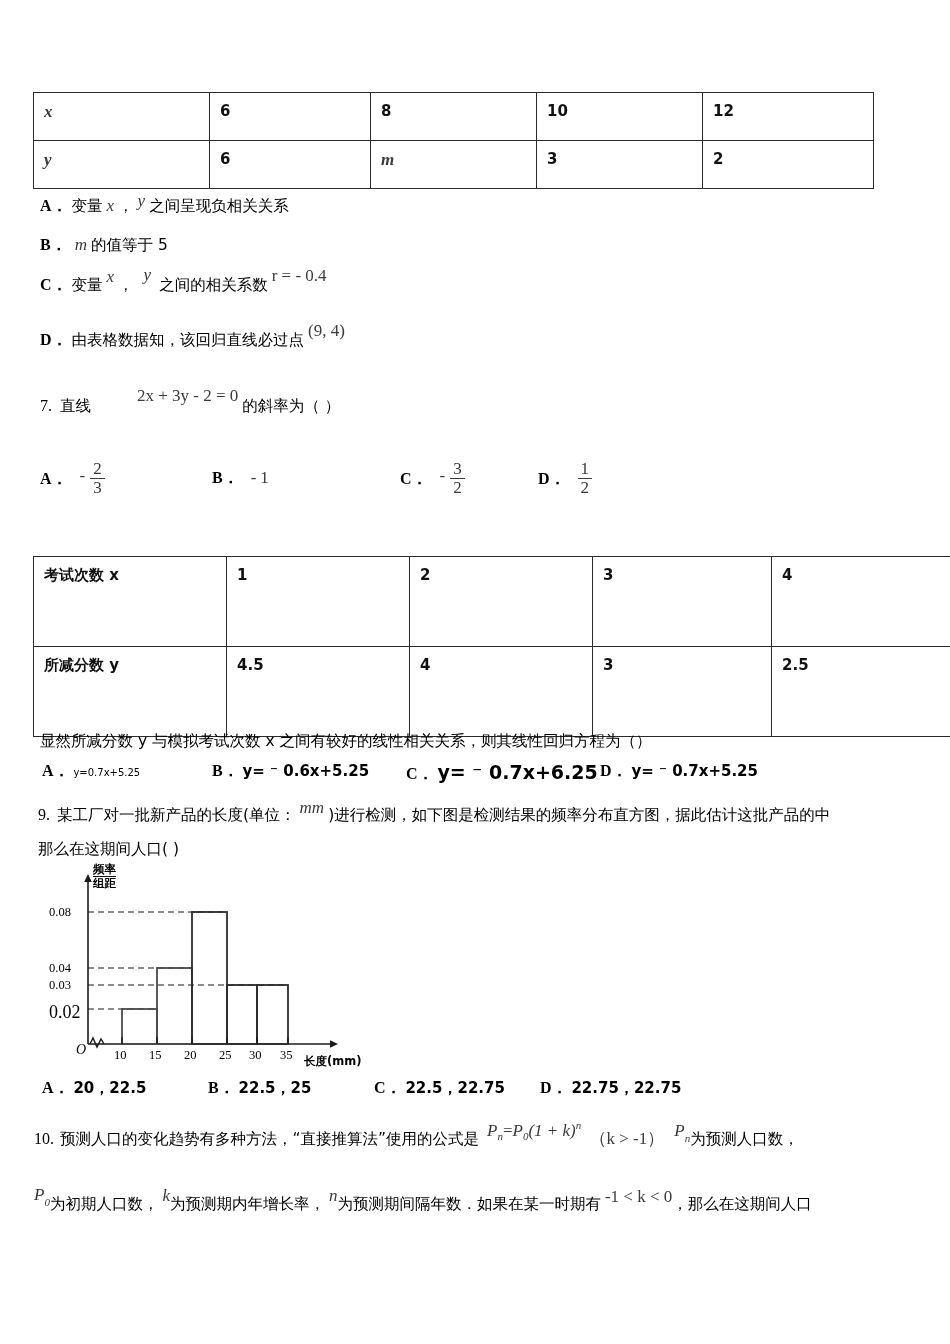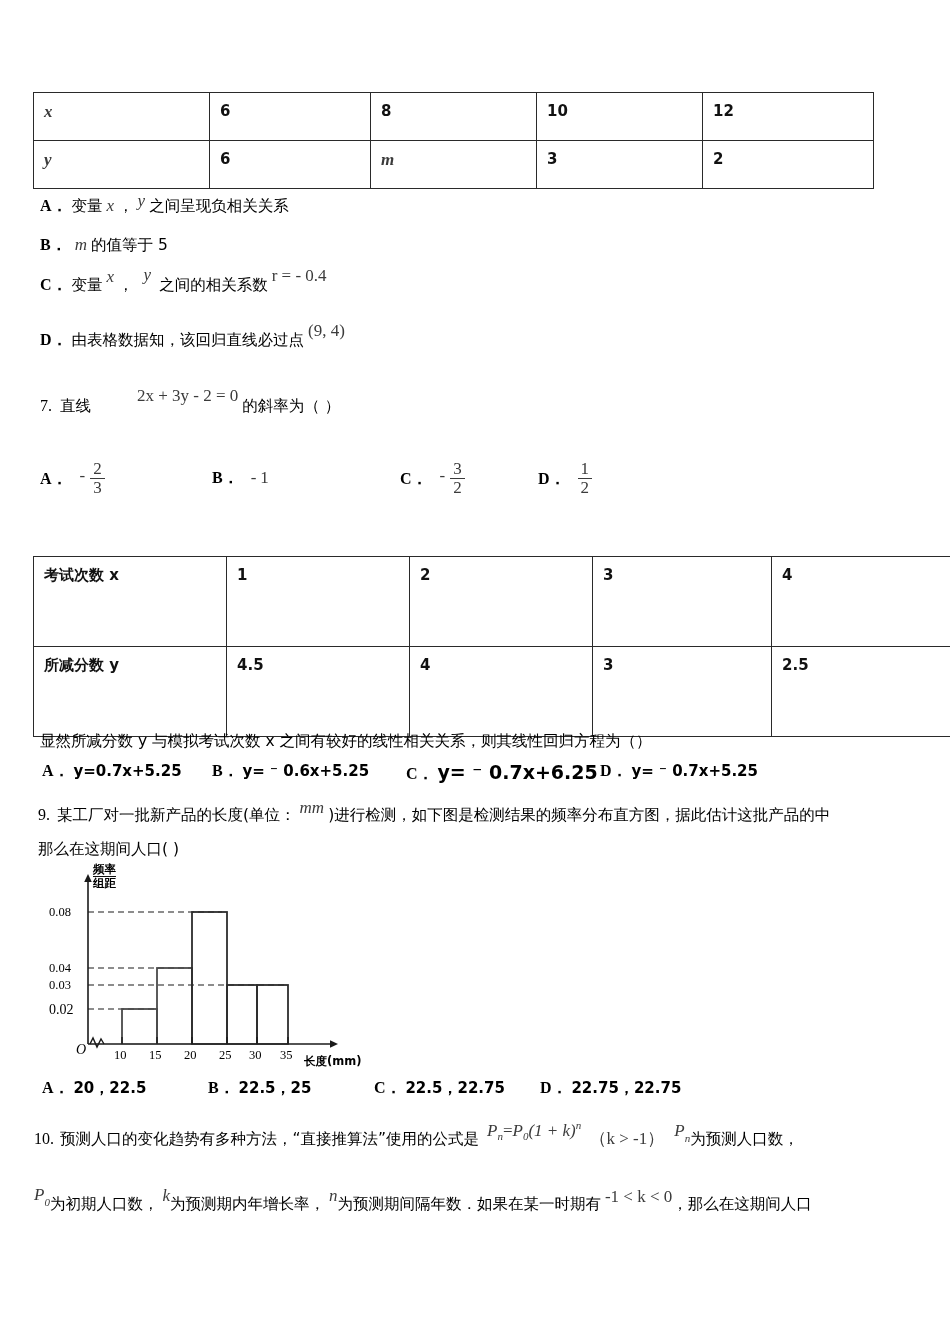--- a/index.html
+++ b/index.html
@@ -238,21 +238,21 @@
     </tr>
   </tbody>
     </table>
 
   <div class="abs" style="left:40px; top:731px;">
     <span class="cn">显然所减分数 y 与模拟考试次数 x 之间有较好的线性相关关系，则其线性回归方程为（）</span>
   </div>
 
   <div class="abs optline" style="left:42px; top:761px;">
     <span class="opt-letter">A．</span>
-    <span style="font-family:'DejaVu Sans',sans-serif; font-weight:bold; font-size:15px;">y=0.7x+5.25</span>
+    <span style="font-family:'DejaVu Sans',sans-serif; font-weight:normal; font-size:10px;">y=0.7x+5.25</span>
   </div>
   <div class="abs optline" style="left:212px; top:761px;">
     <span class="opt-letter">B．</span>
     <span style="font-family:'DejaVu Sans',sans-serif; font-weight:bold; font-size:15px;">y= ⁻ 0.6x+5.25</span>
   </div>
   <div class="abs optline" style="left:406px; top:761px;">
     <span class="opt-letter">C．</span>
     <span style="font-family:'DejaVu Sans',sans-serif; font-weight:bold; font-size:19px;">y= ⁻ 0.7x+6.25</span>
   </div>
   <div class="abs optline" style="left:600px; top:761px;">
@@ -302,21 +302,21 @@
 
     <div style="position:absolute; left:41px; top:-2px; text-align:center; line-height:1.04;
                 font-family:'DejaVu Sans','Liberation Sans',sans-serif; font-weight:bold; font-size:11.5px;">
       <div>频率</div>
       <div style="border-top:1.2px solid #111; padding-top:1px;">组距</div>
     </div>
 
     <div style="position:absolute; left:-3px; top:39px; font-family:'Liberation Serif',serif; font-size:12.5px;">0.08</div>
     <div style="position:absolute; left:-3px; top:95px; font-family:'Liberation Serif',serif; font-size:12.5px;">0.04</div>
     <div style="position:absolute; left:-3px; top:112px; font-family:'Liberation Serif',serif; font-size:12.5px;">0.03</div>
-    <div style="position:absolute; left:-3px; top:136px; font-family:'Liberation Serif',serif; font-size:14px;">0.02</div>
+    <div style="position:absolute; left:-3px; top:136px; font-family:'Liberation Serif',serif; font-size:18px;">0.02</div>
 
     <div style="position:absolute; left:24px; top:176px; font-family:'Liberation Serif',serif; font-style:italic; font-size:14px;">O</div>
 
     <div style="position:absolute; left:62px; top:182px; font-family:'Liberation Serif',serif; font-size:12.5px;">10</div>
     <div style="position:absolute; left:97px; top:182px; font-family:'Liberation Serif',serif; font-size:12.5px;">15</div>
     <div style="position:absolute; left:132px; top:182px; font-family:'Liberation Serif',serif; font-size:12.5px;">20</div>
     <div style="position:absolute; left:167px; top:182px; font-family:'Liberation Serif',serif; font-size:12.5px;">25</div>
     <div style="position:absolute; left:197px; top:182px; font-family:'Liberation Serif',serif; font-size:12.5px;">30</div>
     <div style="position:absolute; left:228px; top:182px; font-family:'Liberation Serif',serif; font-size:12.5px;">35</div>
 

